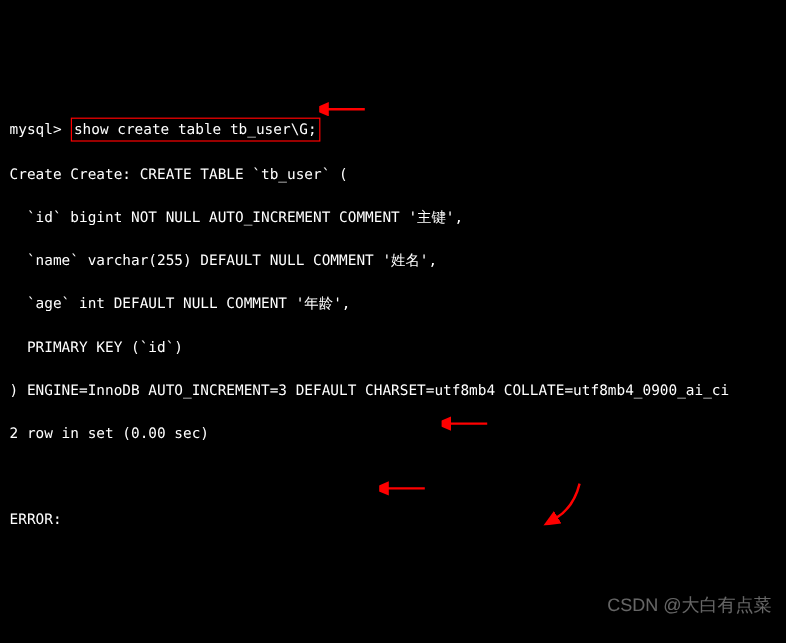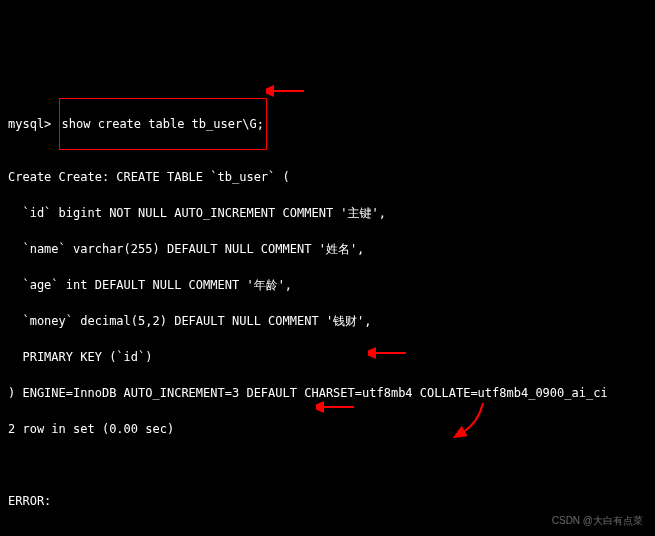--- a/index.html
+++ b/index.html
@@ -12,49 +12,48 @@
     padding: 8px;
     width: 655px;
     height: 536px;
     position: relative;
     overflow: hidden;
     white-space: pre;
   }
   .line { white-space: pre; }
   .red-box {
     border: 1px solid #ff0000;
-    padding: 16px 2px;
+    padding: 0 2px;
     display: inline-block;
   }
   .watermark {
     position: absolute;
-    bottom: 8px;
+    bottom: 20px;
     right: 12px;
     color: rgba(255,255,255,0.4);
-    font-size: 10px;
+    font-size: 15px;
     font-family: sans-serif;
   }
   .arrow {
     position: absolute;
     pointer-events: none;
   }
   .terminal { position: relative; }
 </style>
 </head>
 <body>
 
 
 
 <div class="terminal">
 <div class="line"><span>mysql&gt; </span><span class="red-box">show create table tb_user\G;</span></div>
 <div class="line">Create Create: CREATE TABLE `tb_user` (</div>
 <div class="line">  `id` bigint NOT NULL AUTO_INCREMENT COMMENT '主键',</div>
 <div class="line">  `name` varchar(255) DEFAULT NULL COMMENT '姓名',</div>
 <div class="line">  `age` int DEFAULT NULL COMMENT '年龄',</div>
-<div class="line">  `money` decimal(5,2) DEFAULT NULL COMMENT '钱财',</div>
 <div class="line">  PRIMARY KEY (`id`)</div>
 <div class="line">) ENGINE=InnoDB AUTO_INCREMENT=3 DEFAULT CHARSET=utf8mb4 COLLATE=utf8mb4_0900_ai_ci</div>
 <div class="line">2 row in set (0.00 sec)</div>
 <div class="line"> </div>
 <div class="line">ERROR:</div>
 
 
 
 
 

